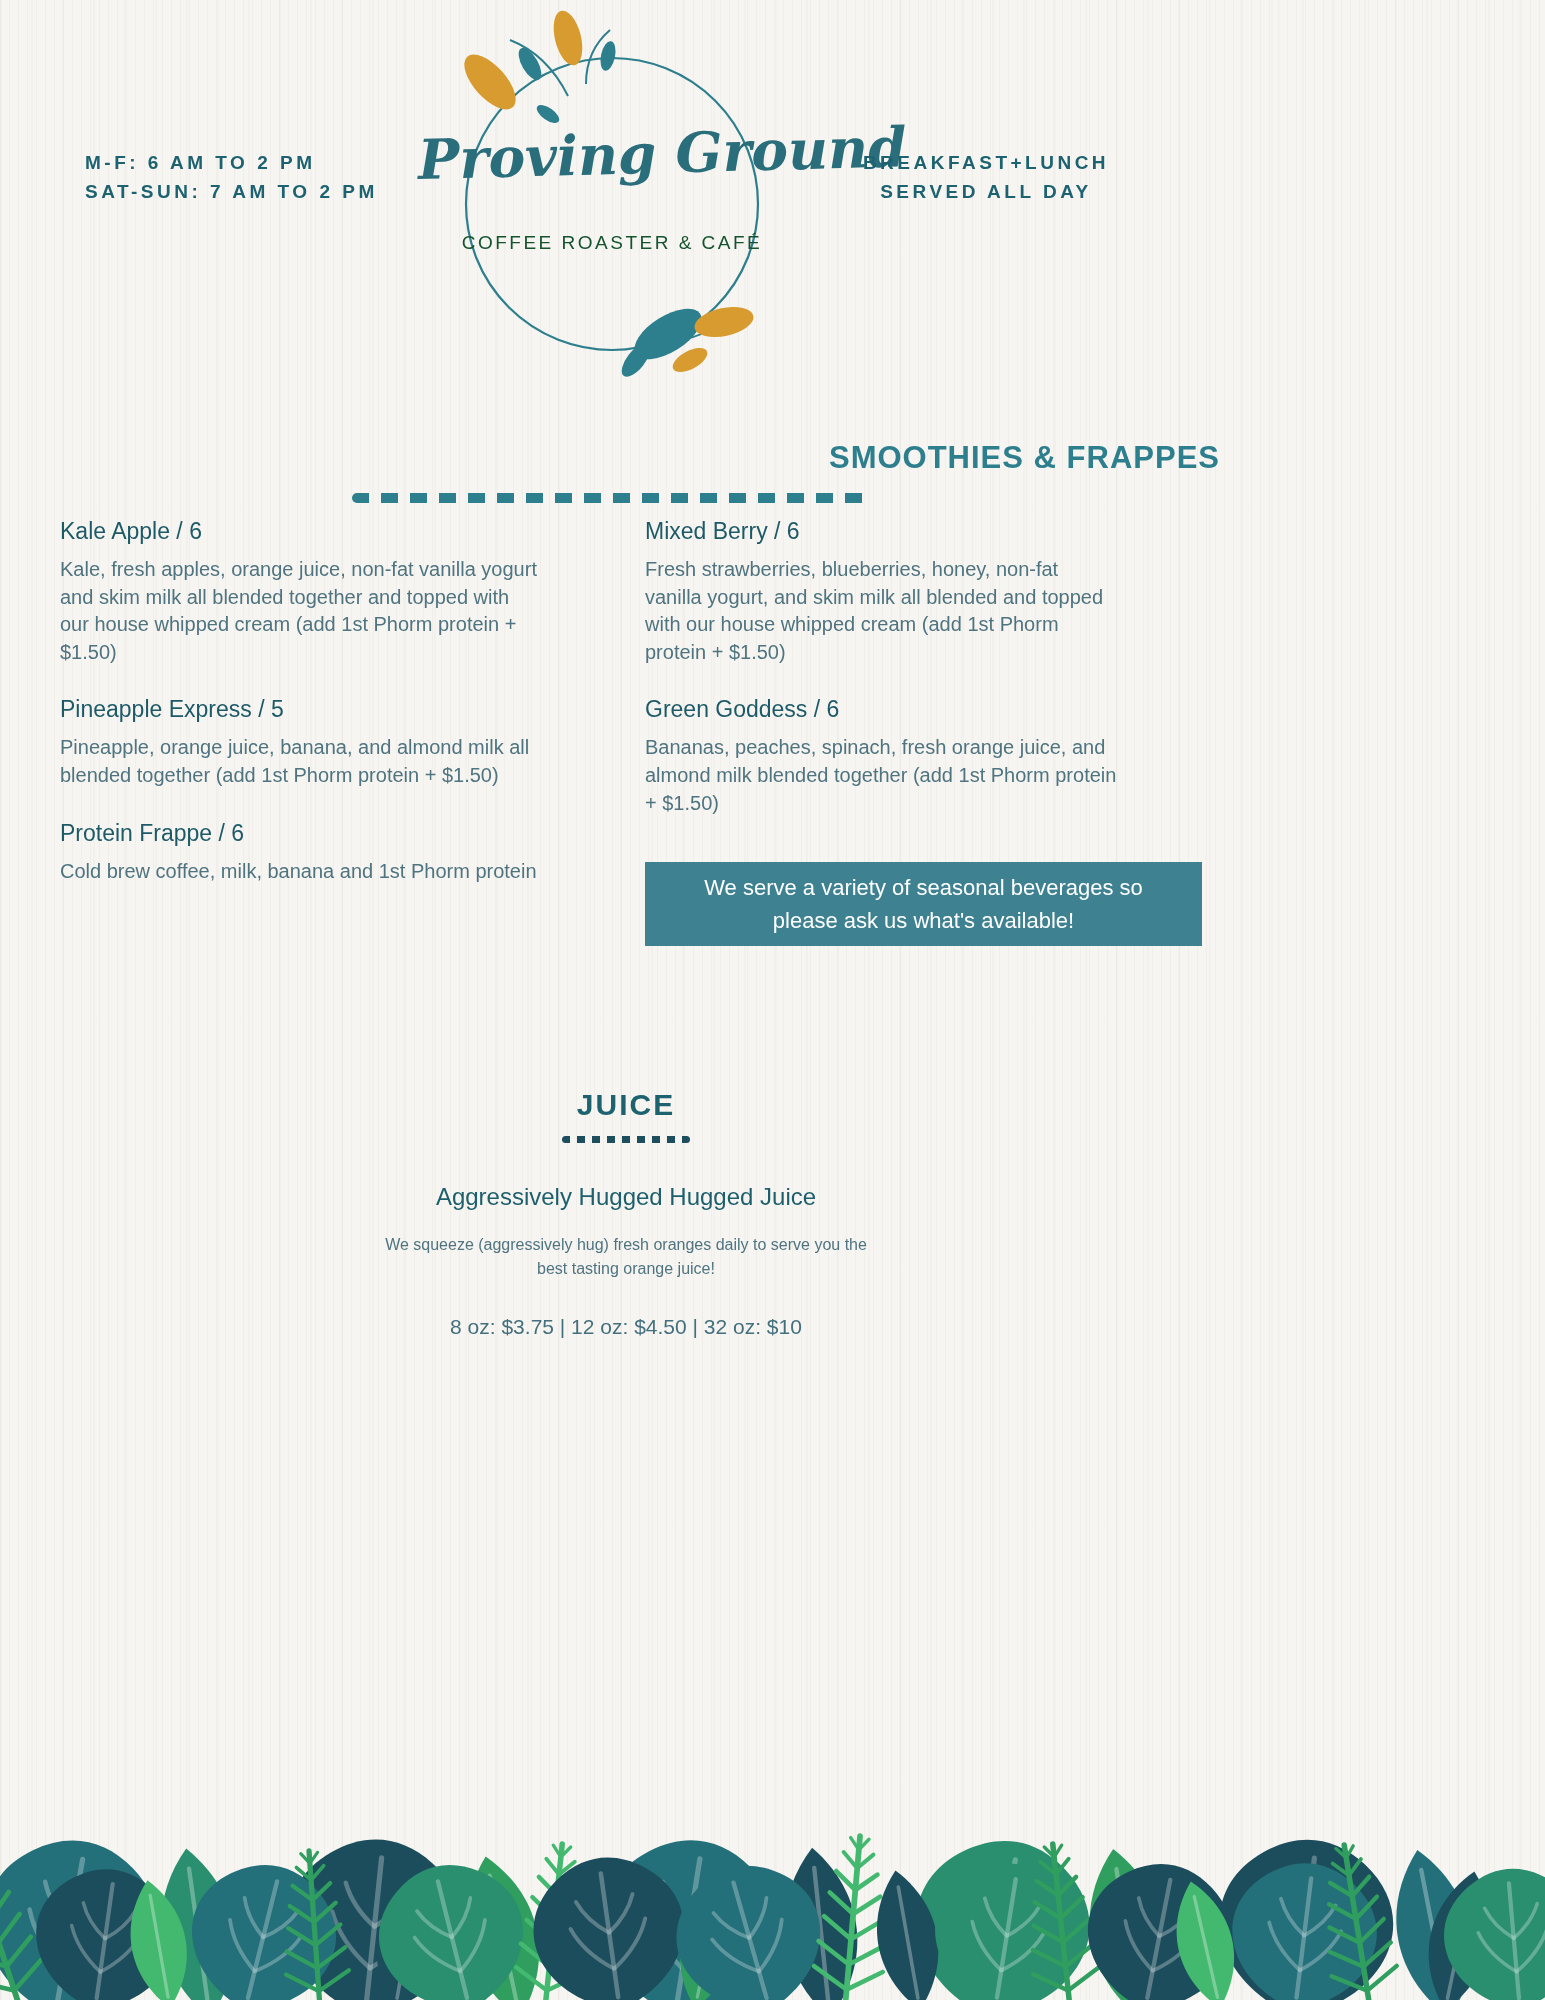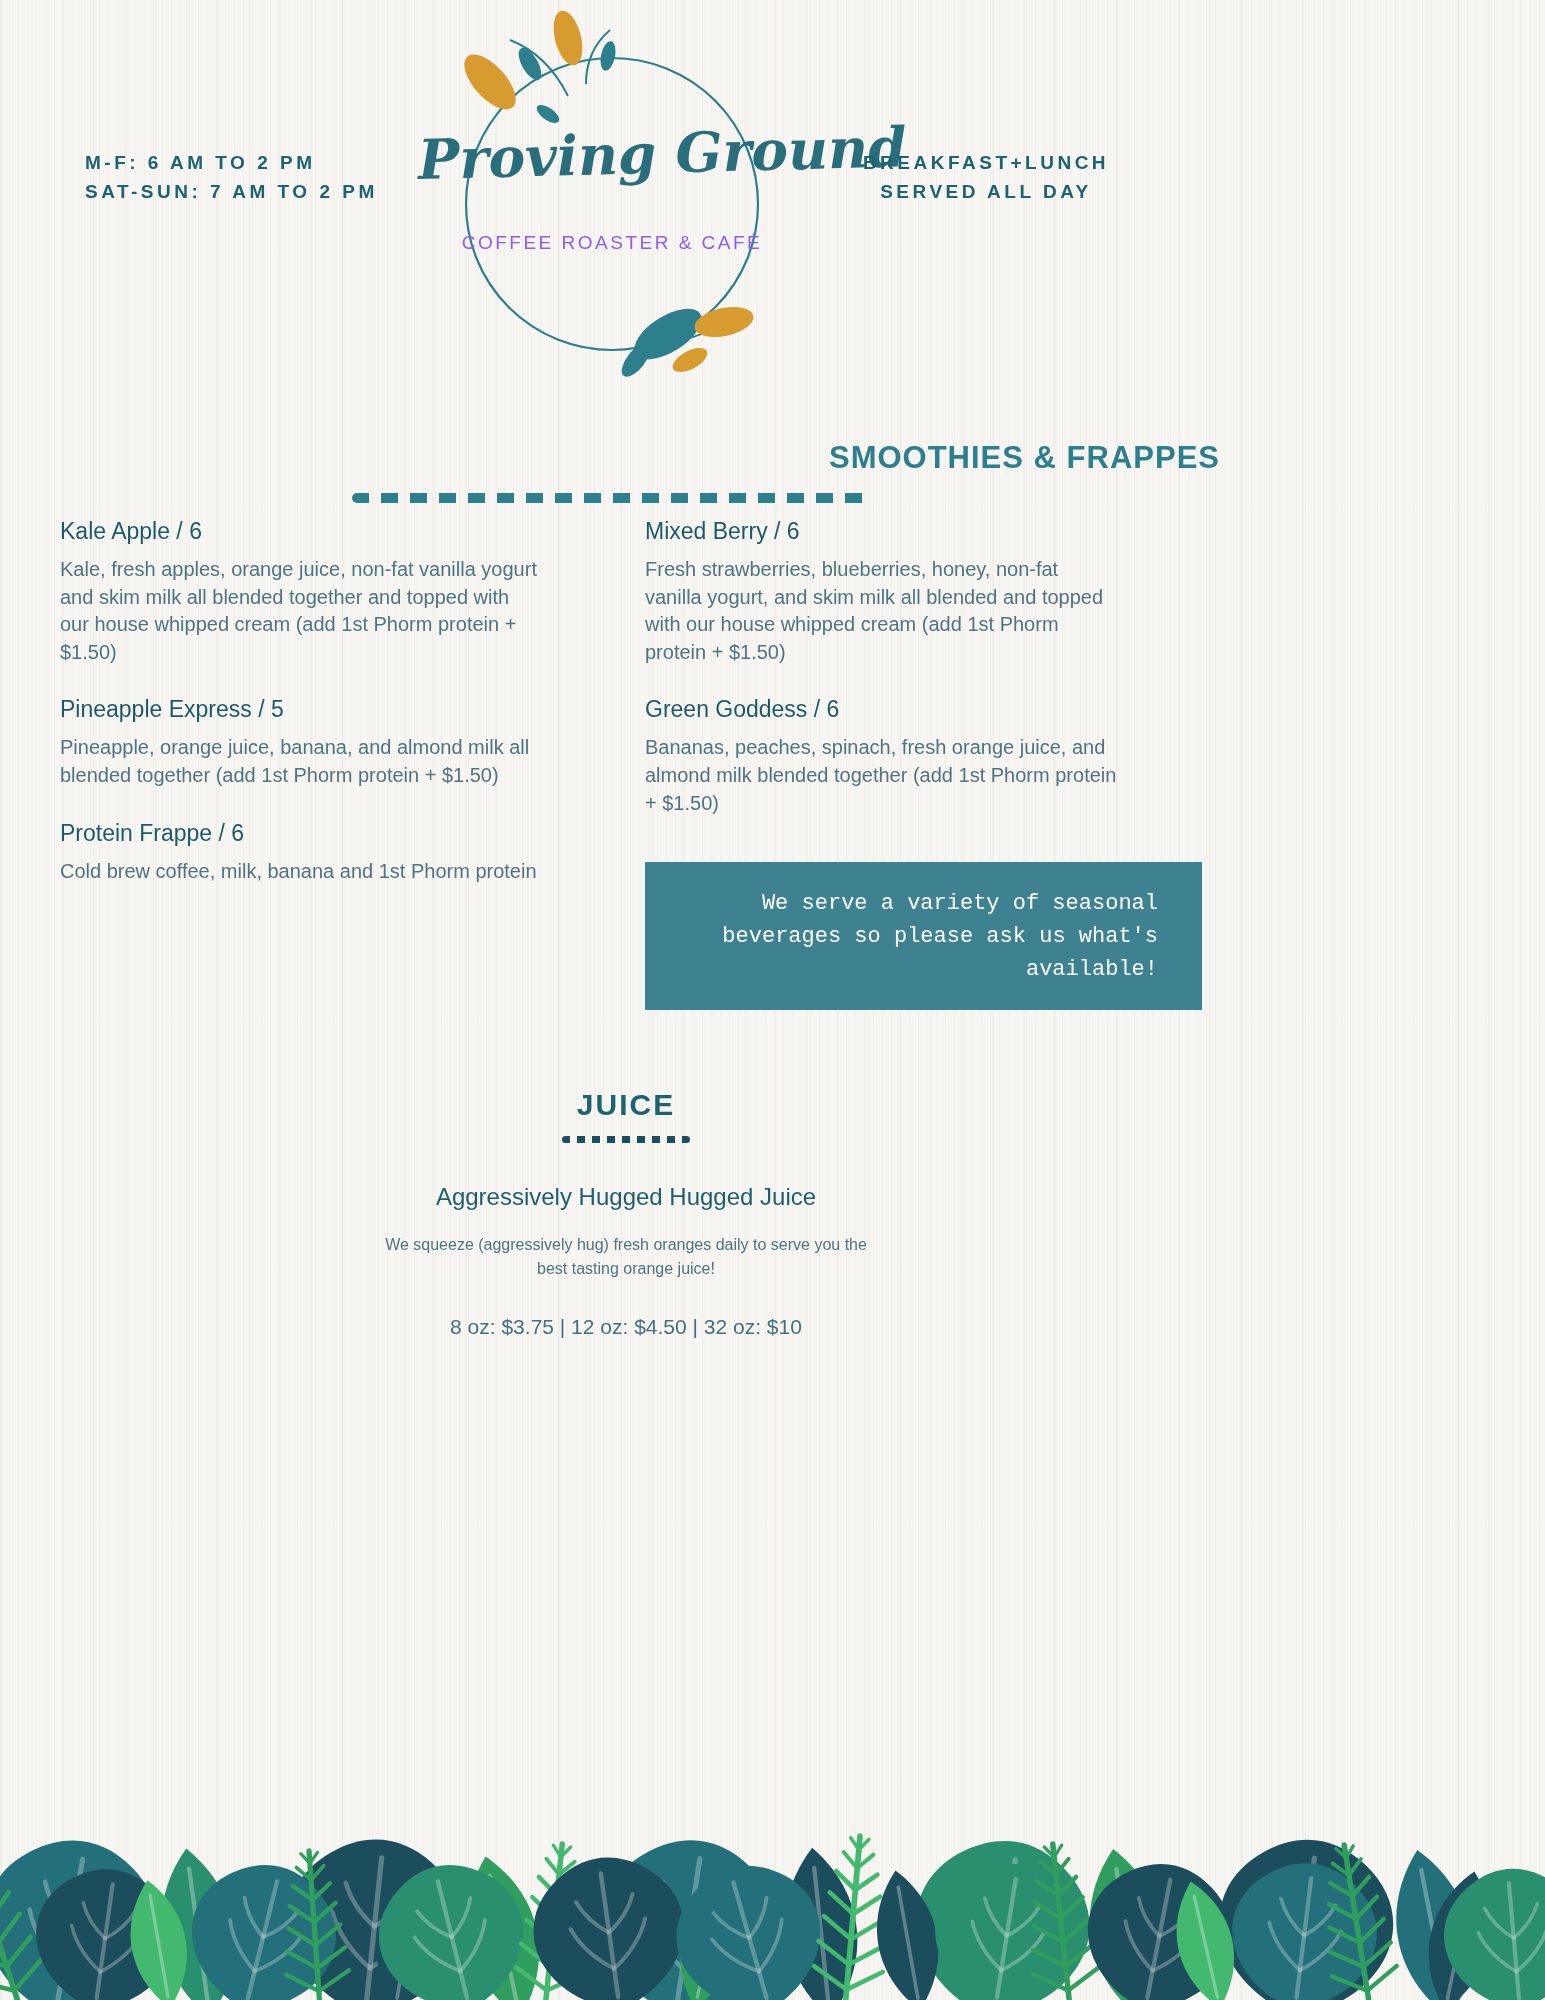--- a/index.html
+++ b/index.html
@@ -22,38 +22,38 @@
 
   .logo { left:418px; top:4px; width:388px; height:388px; }
   .logo svg { position:absolute; left:0; top:0; }
   .logo-script {
     position:absolute; top:118px; left:0; width:100%; text-align:center;
     font-family:"DejaVu Serif", serif; font-style:italic; font-weight:bold;
     font-size:55px; color:#2a6e7b; white-space:nowrap; transform:rotate(-1.5deg);
   }
   .logo-sub {
     position:absolute; top:228px; left:0; width:100%; text-align:center;
-    font-size:19px; letter-spacing:2.5px; color:#8b5cf6;
+    font-size:19px; letter-spacing:2.5px; color:#14532d;
   }
 
   
   .section-head { left:0; top:440px; width:1220px; text-align:right; }
   .section-head h2 { font-size:31px; font-weight:bold; letter-spacing:1px; color:#2e7f8e; }
   .divider-lg { width:516px; height:10px; margin:17px auto 0; border-radius:5px;
     background:repeating-linear-gradient(90deg,#2e7f8e 0 17px, transparent 17px 29px); }
 
   .col { top:518px; }
   .col-left  { left:60px;  width:482px; }
   .col-right { left:645px; width:472px; }
   .menu-item + .menu-item { margin-top:30px; }
   .item-name { font-size:23px; font-weight:500; color:#1d5a68; margin-bottom:11px; }
   .item-desc { font-size:20px; color:#4f7480; line-height:1.38; }
 
-  .callout { left:645px; top:862px; width:557px; height:148px; background:#3e8191;
-    display:flex; align-items:center; justify-content:center; text-align:right;font-family:Liberation Mono, monospace; }
+  .callout { left:645px; top:862px; width:557px; height:84px; background:#3e8191;
+    display:flex; align-items:center; justify-content:center; text-align:center; }
   .callout p { color:#ffffff; font-size:22px; line-height:1.5; padding:0 44px; }
 
   
   .juice { left:16px; top:1088px; width:1220px; text-align:center; }
   .juice h2 { font-size:30px; font-weight:bold; letter-spacing:2px; color:#1e6270; }
   .divider-sm { width:128px; height:7px; margin:14px auto 0; border-radius:4px;
     background:repeating-linear-gradient(90deg,#1d4e5e 0 8px, transparent 8px 15px); }
   .juice h3 { font-size:24px; font-weight:500; color:#1d5f6d; margin-top:40px; }
   .juice-desc { font-size:16px; color:#4f7480; width:500px; margin:22px auto 0; line-height:1.5; }
   .juice-prices { font-size:21px; color:#44707e; margin-top:34px; }

